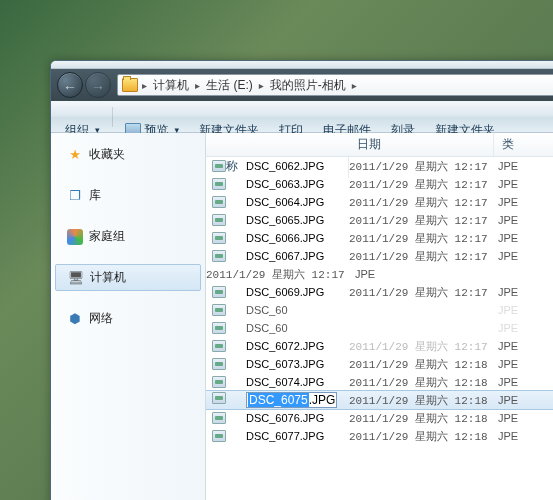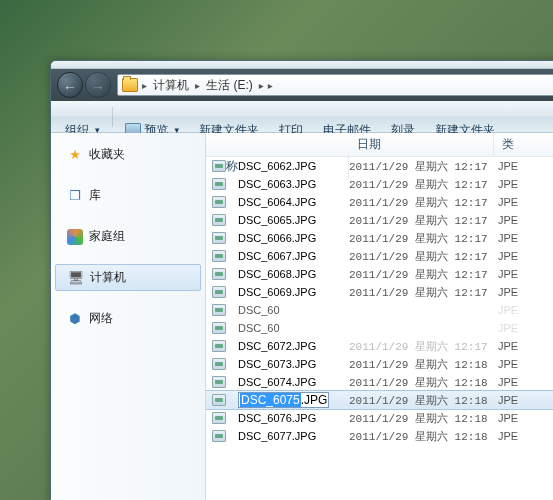--- a/index.html
+++ b/index.html
@@ -74,21 +74,21 @@
 .sb-item.selected { background: linear-gradient(#e8f2fb,#d4e6f5); border:1px solid #a8c8e4; border-radius:2px; margin:0 4px; padding:4px 4px 4px 12px;}
 .sb-group-gap { height:14px; }
 .ico { width:16px; height:16px; display:flex; align-items:center; justify-content:center; font-size:13px; flex-shrink:0;}
 .star{color:#f5a623;} .lib{color:#3a7ab5;} .home{background:conic-gradient(#e84,#4b4,#48e,#e84);border-radius:3px;} .pc{color:#555;} .net{color:#3a7ab5;}
 .filearea { flex:1; display:flex; flex-direction:column; background:#fff; overflow:hidden;}
 .columns { height:24px; display:flex; align-items:center; background:linear-gradient(#fff,#f2f6f9); border-bottom:1px solid #e0e8ee; }
 .col { padding:0 8px; color:#33506a; border-right:1px solid #e4ecf2; height:100%; display:flex; align-items:center;}
 .col.name{width:143px;margin-top:44px;} .col.date{width:145px;} .col.type{flex:1;}
 .rows { flex:1; overflow:hidden; }
 .row { height:18px; display:flex; align-items:center; font-size:11px; }
-.row .name { width:143px; padding-left:6px; display:flex; align-items:center; gap:12px; overflow:hidden; white-space:nowrap;}
+.row .name { width:143px; padding-left:6px; display:flex; gap:20px; overflow:hidden; white-space:nowrap;}
 .row .date { width:145px; color:#555; white-space:nowrap;font-family:Liberation Mono, monospace;}
 .row .type { flex:1; color:#555; padding-left:4px;}
 .fico { width:14px; height:12px; background:linear-gradient(#e8f0f8,#c8d8e8); border:1px solid #8aa; border-radius:1px; flex-shrink:0; position:relative;}
 .fico::after{content:"";position:absolute;left:2px;right:2px;top:3px;bottom:3px;background:#6a8;border-radius:1px;}
 .row.obscured .date, .row.obscured .type { color:#ddd; }
 .row.obscured .name span:last-child { color:#555; }
 .rename-box { background:#fff; border:1px solid #7a9ac0; padding:0 1px; font-size:12px; min-width:0;}
 .rename-sel { background:#3399ff; color:#fff; padding:0 1px;}
 .row.renaming { background: linear-gradient(#e8f2fb,#d8e8f6); outline:1px solid #a8c8e4;}
 .preview-ico{width:16px;height:14px;background:linear-gradient(#bde,#8ac);border:1px solid #58a;border-radius:1px;}
@@ -104,20 +104,21 @@
       <div class="nav-btn">←</div>
       <div class="nav-btn" style="opacity:.5">→</div>
     </div>
     <div class="breadcrumb">
       <span class="bc-icon"></span>
       <span class="bc-sep">▸</span>
       <span class="bc-seg">计算机</span>
       <span class="bc-sep">▸</span>
       <span class="bc-seg">生活 (E:)</span>
       <span class="bc-sep">▸</span>
+      <span class="bc-seg">我的照片-相机</span>
       <span class="bc-sep">▸</span>
     </div>
   </div>
 
   <div class="toolbar">
     <div class="tb-item drop">组织</div>
     <div class="tb-sep"></div>
     <div class="tb-item">
       <span class="preview-ico"></span>
       <span>预览</span>
@@ -207,24 +208,20 @@
           </div>
           <div class="row">
             <div class="name">
               <span class="fico"></span>
               <span>DSC_6067.JPG</span>
             </div>
             <div class="date">2011/1/29 星期六 12:17</div>
             <div class="type">JPE</div>
           </div>
           <div class="row">
-            <div class="name">
-              <span class="fico"></span>
-              <span>DSC_6068.JPG</span>
-            </div>
             <div class="date">2011/1/29 星期六 12:17</div>
             <div class="type">JPE</div>
           </div>
           <div class="row">
             <div class="name">
               <span class="fico"></span>
               <span>DSC_6069.JPG</span>
             </div>
             <div class="date">2011/1/29 星期六 12:17</div>
             <div class="type">JPE</div>

